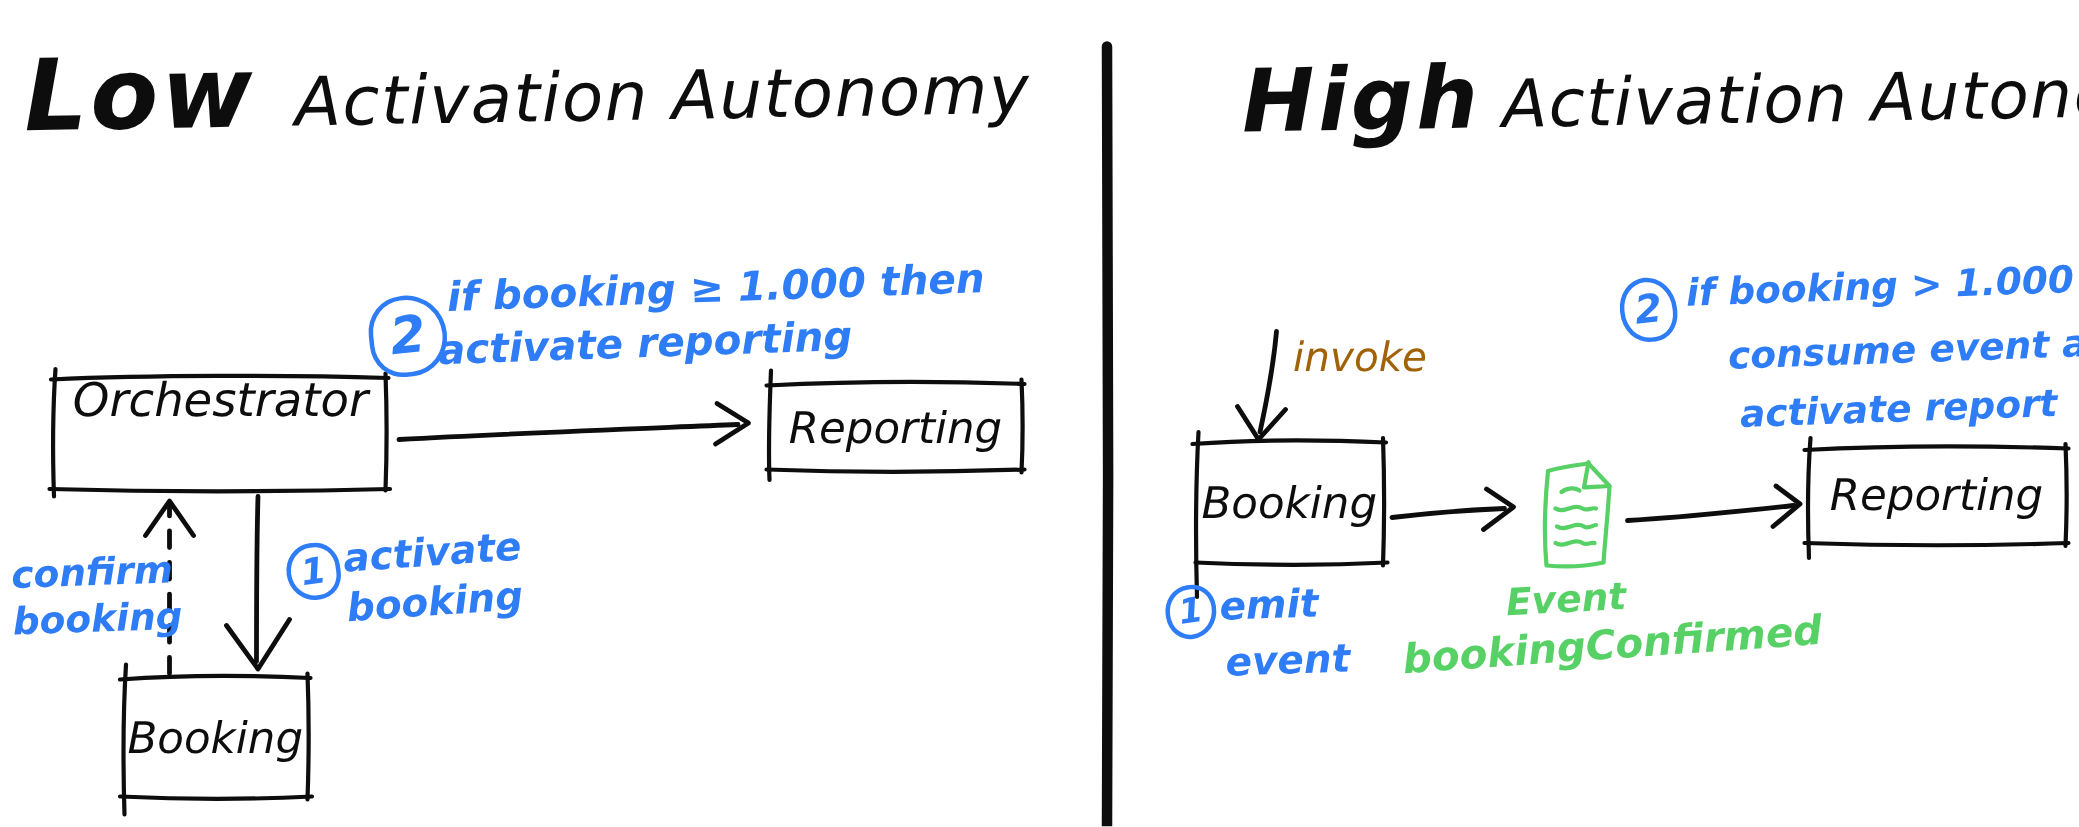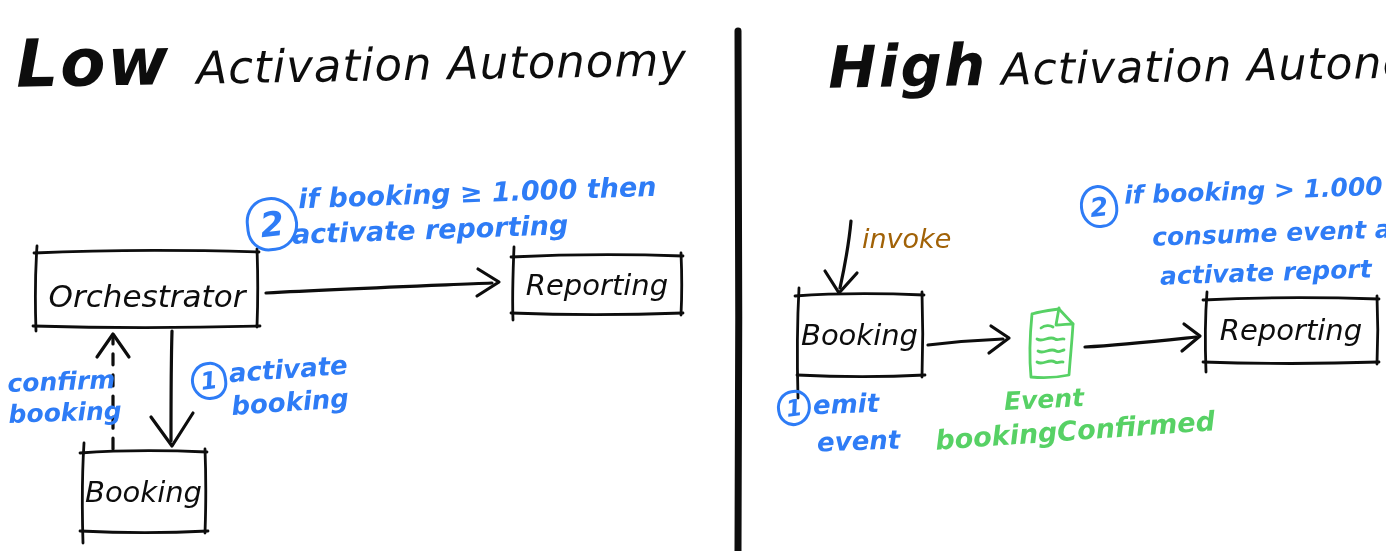--- a/index.html
+++ b/index.html
@@ -154,21 +154,21 @@
     <span class="emph">Low</span>
     <span class="rest">Activation Autonomy</span>
   </div>
 
   <div class="badge" style="left:246px; top:197px; width:52px; height:54px; border-radius:48% 55% 52% 45%; font-size:34px; transform:rotate(-6deg);">
     <span>2</span>
   </div>
   <div class="txt blue" style="left:298px; top:176px; font-size:27px; font-weight:600; transform:rotate(-2deg);">if booking ≥ 1.000 then</div>
   <div class="txt blue" style="left:292px; top:213px; font-size:27px; font-weight:600; transform:rotate(-2deg);">activate reporting</div>
 
-  <div class="boxlabel" style="left:36px; top:265px; width:222px; height:61px; font-size:31px;">Orchestrator</div>
+  <div class="boxlabel" style="left:36px; top:236px; width:222px; height:61px; font-size:31px;">Orchestrator</div>
   <div class="boxlabel" style="left:513px; top:256px; width:168px; height:57px; font-size:29px;">Reporting</div>
   <div class="boxlabel" style="left:82px; top:452px; width:123px; height:79px; font-size:29px;">Booking</div>
 
   <div class="txt blue" style="left:8px; top:366px; font-size:25px; font-weight:600; transform:rotate(-2deg);">
     <div>confirm</div>
     <div>booking</div>
   </div>
 
   <div class="badge" style="left:191px; top:362px; width:36px; height:38px; border-radius:52% 48% 46% 54%; font-size:24px; transform:rotate(-8deg);">
     <span>1</span>

